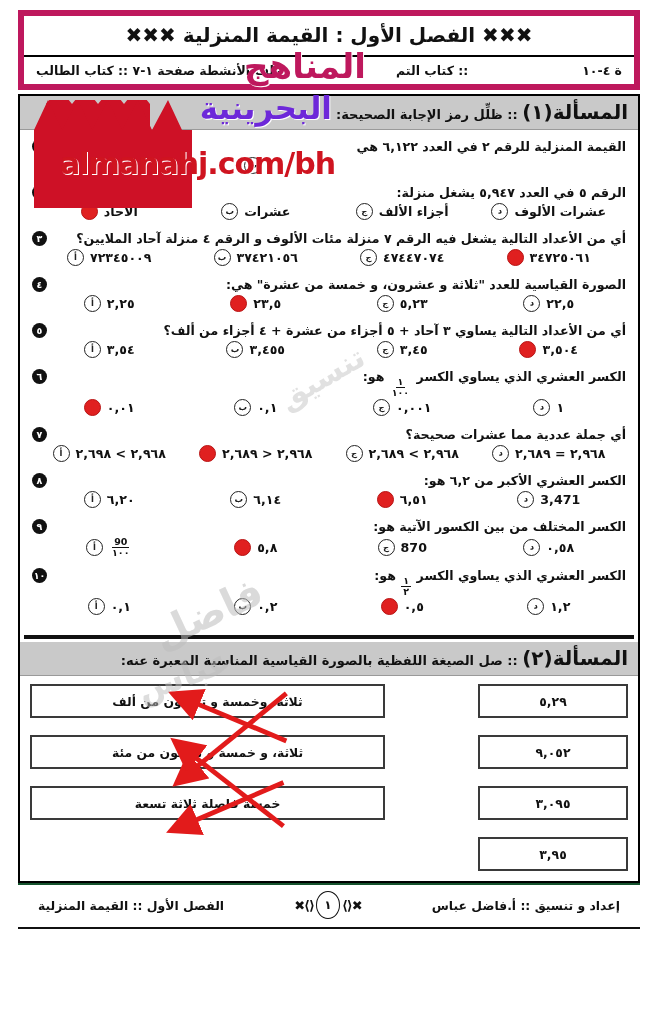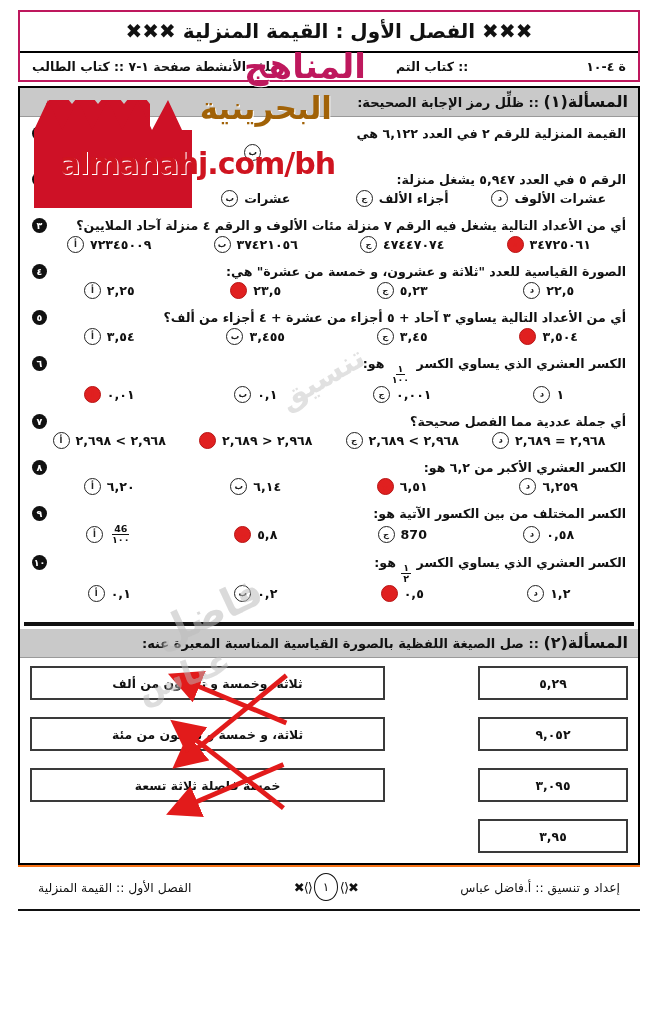--- a/index.html
+++ b/index.html
@@ -8,21 +8,21 @@
     width:658px;height:1024px;overflow:hidden;position:relative;
     color:#111;
   }
   .page{
     position:relative;width:658px;height:1024px;box-sizing:border-box;
     padding:6px 8px 0 8px;
   }
 
   
   .hdr-box{
-    border:2px solid #be185d;margin:4px 10px 0 10px;
+    border:6px solid #be185d;margin:4px 10px 0 10px;
   }
   .hdr-title{
     text-align:center;font-weight:bold;font-size:20px;padding:7px 4px 8px 4px;
     letter-spacing:0px;border-bottom:2px solid #000;
   }
   .hdr-sub{
     display:flex;flex-direction:row-reverse;justify-content:space-between;
     align-items:center;font-size:12.5px;font-weight:bold;padding:6px 10px;
     white-space:nowrap;
   }
@@ -30,21 +30,21 @@
 
   
   .body-frame{
     border:2px solid #000;margin:4px 10px 0 10px;position:relative;
   }
   .band{
     background:#c9c9c9;font-weight:bold;font-size:13px;
     padding:4px 10px 5px 10px;border-bottom:1px solid #9a9a9a;
     text-align:right;
   }
-  .band .lbl{font-size:16px;margin-top:32px;}
+  .band .lbl{font-size:20px;margin-top:32px;}
 
   .qlist{padding:4px 6px 8px 6px;}
   .q{margin:0 0 2px 0;}
   .q-stem{
     display:flex;flex-direction:row-reverse;align-items:flex-start;gap:7px;
     font-size:12.6px;font-weight:bold;padding:4px 6px 1px 6px;justify-content:space-between;
   }
   .qnum{
     flex:0 0 auto;width:15px;height:15px;border-radius:50%;
     background:#111;color:#fff;font-size:9.5px;font-weight:bold;
@@ -85,41 +85,41 @@
   .col-left{flex:0 0 150px;display:flex;flex-direction:column;gap:17px;text-align:right;}
   .mbox{
     border:2px solid #3a3a3a;height:30px;display:flex;align-items:center;
     justify-content:center;font-size:12.4px;font-weight:bold;background:#fff;
   }
   .arrows{position:absolute;inset:0;pointer-events:none;}
 
   
   .footer{
     display:flex;flex-direction:row-reverse;align-items:center;
-    border-top:2px solid #f97316;margin:0 10px;padding:6px 6px 4px 6px;
-    font-size:12.4px;font-weight:normal;
+    border-top:2px solid #14532d;margin:0 10px;padding:6px 6px 4px 6px;
+    font-size:12.4px;font-weight:bold;
   }
   .footer .f-r{flex:0 0 auto;padding-left:14px;}
   .footer .f-c{flex:1 1 auto;display:flex;align-items:center;justify-content:center;}
   .footer .f-l{flex:0 0 auto;padding-right:14px;}
   .pgnum{
     width:22px;height:26px;border:1.6px solid #111;border-radius:50%;
     display:flex;align-items:center;justify-content:center;font-size:12px;
     margin:0 2px;
   }
   .orn{font-size:13px;letter-spacing:-1px;}
   .bot-rule{height:2px;background:#111;margin:4px 10px 0 10px;}
 
   
   .wm{position:absolute;left:28px;top:52px;width:330px;height:150px;z-index:40;
       pointer-events:none;}
   .wm-flag{position:absolute;left:6px;top:48px;width:158px;height:108px;}
   .wm-t1{position:absolute;right:-8px;top:-6px;color:#be185d;font-weight:bold;
          font-size:34px;text-shadow:1px 1px 0 #fff;}
-  .wm-t2{position:absolute;right:26px;top:38px;color:#a16207;font-weight:bold;
+  .wm-t2{position:absolute;right:26px;top:38px;color:#6d28d9;font-weight:bold;
          font-size:31px;text-shadow:1px 1px 0 #fff;}
   .wm-t3{position:absolute;left:32px;top:94px;color:#cf1420;font-weight:bold;
          font-size:30px;letter-spacing:-1px;text-shadow:1px 1px 0 #fff;
          direction:ltr;white-space:nowrap;}
 
   .scribble{position:absolute;color:#bdbdbd;font-weight:bold;
             pointer-events:none;z-index:5;}
 </style>
 </head>
 <body>
@@ -292,21 +292,21 @@
           <div class="opt">
             <span class="bub">د</span>
             <span class="val">١</span>
           </div>
         </div>
       </div>
 
       <div class="q">
         <div class="q-stem">
           <span class="qnum">٧</span>
-          <span class="txt">أي جملة عددية مما الفصل صحيحة؟</span>
+          <span class="txt">أي جملة عددية مما عشرات صحيحة؟</span>
         </div>
         <div class="opts">
           <div class="opt">
             <span class="bub">أ</span>
             <span class="val">٢,٩٦٨ &gt; ٢,٦٩٨</span>
           </div>
           <div class="opt">
             <span class="bub marked">ب</span>
             <span class="val">٢,٩٦٨ &lt; ٢,٦٨٩</span>
           </div>
@@ -334,35 +334,35 @@
           <div class="opt">
             <span class="bub">ب</span>
             <span class="val">٦,١٤</span>
           </div>
           <div class="opt">
             <span class="bub marked">ج</span>
             <span class="val">٦,٥١</span>
           </div>
           <div class="opt">
             <span class="bub">د</span>
-            <span class="val">٦,٢٥٩</span>
+            <span class="val">3,471</span>
           </div>
         </div>
       </div>
 
       <div class="q">
         <div class="q-stem">
           <span class="qnum">٩</span>
           <span class="txt">الكسر المختلف من بين الكسور الآتية هو:</span>
         </div>
         <div class="opts">
           <div class="opt">
             <span class="bub">أ</span>
             <span class="frac">
-              <span class="num">46</span>
+              <span class="num">90</span>
               <span class="den">١٠٠</span>
             </span>
           </div>
           <div class="opt">
             <span class="bub marked">ب</span>
             <span class="val">٥,٨</span>
           </div>
           <div class="opt">
             <span class="bub">ج</span>
             <span class="val">870</span>

